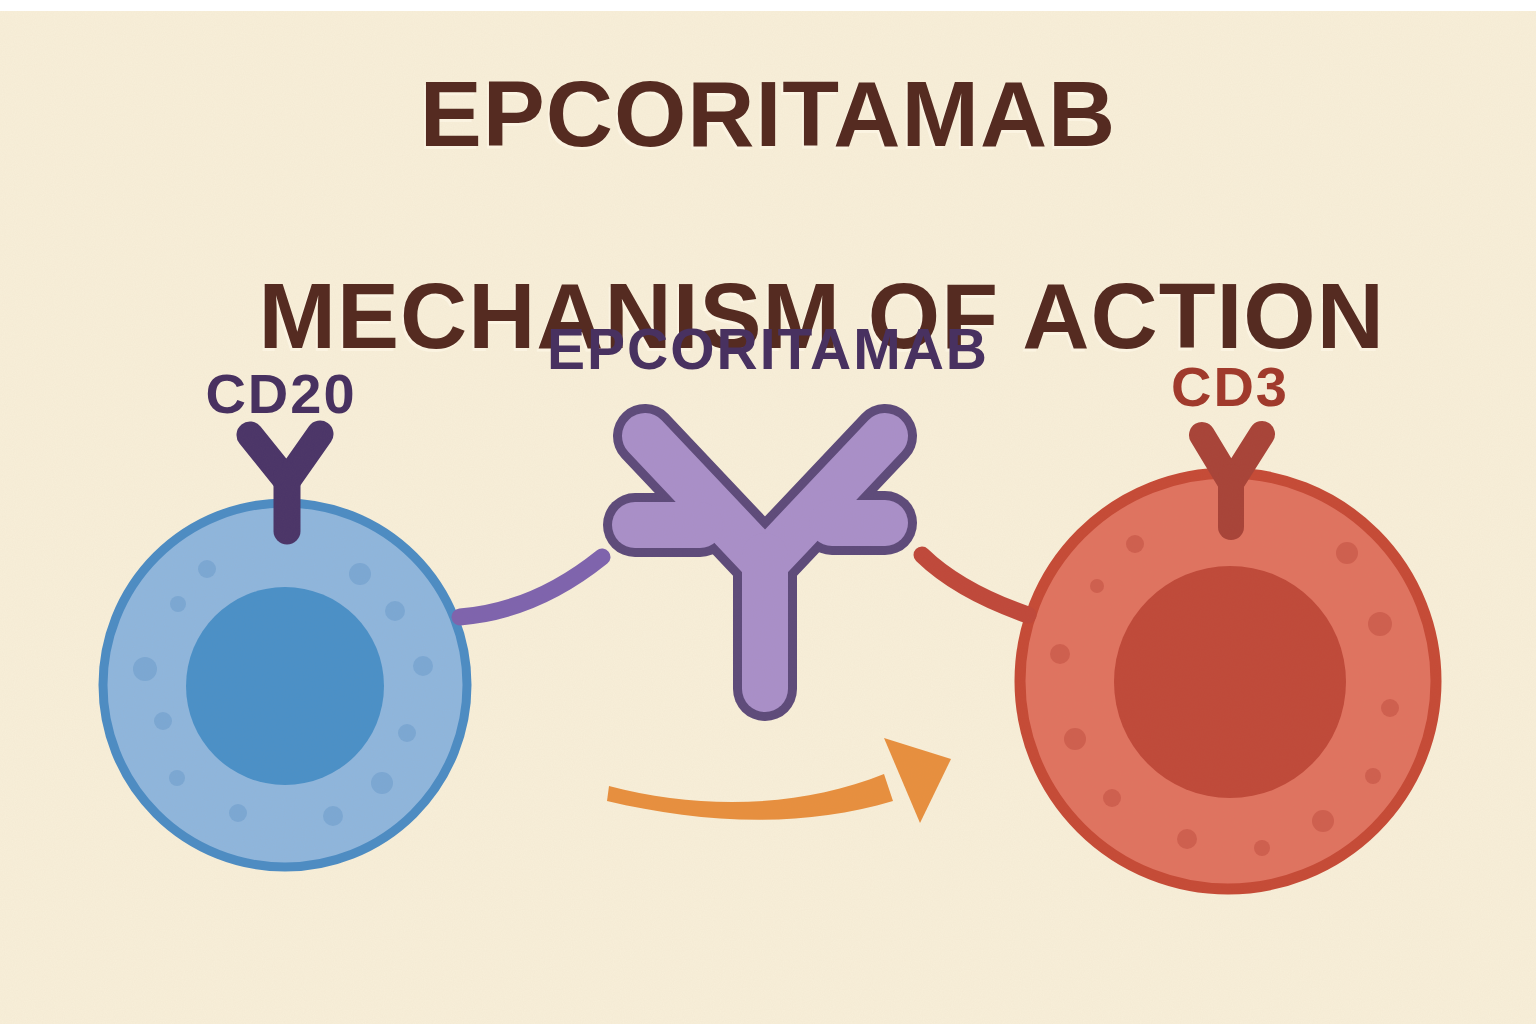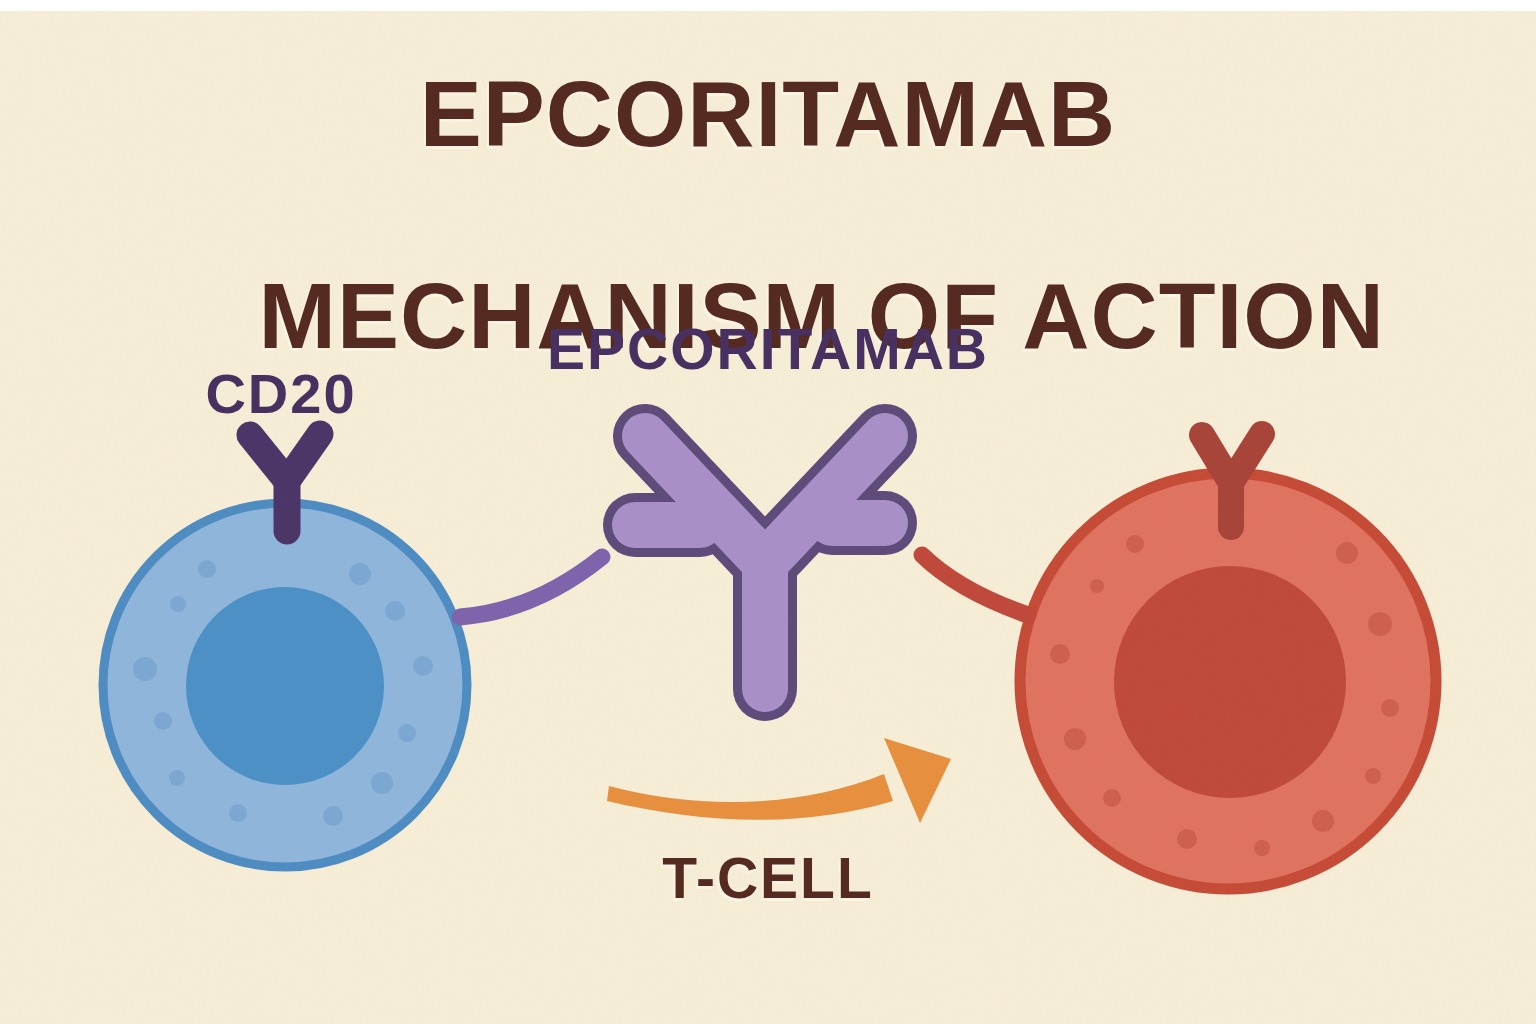--- a/index.html
+++ b/index.html
@@ -126,17 +126,18 @@
   </svg>
 
   <div id="title" class="lbl"><span>EPCORITAMAB</span><br>
     <span>MECHANISM OF ACTION</span>
   </div>
 
   <div id="cd20-label" class="lbl">CD20</div>
 
   <div id="ab-label" class="lbl">EPCORITAMAB</div>
 
+  <div id="cd3-label" class="lbl">CD3</div>
 
-  <div id="activation" class="lbl"><span>T-CELL</span><br>
+  <div id="activation" class="lbl"><br>
   </div>
 
 </div>
 
 </body></html>

